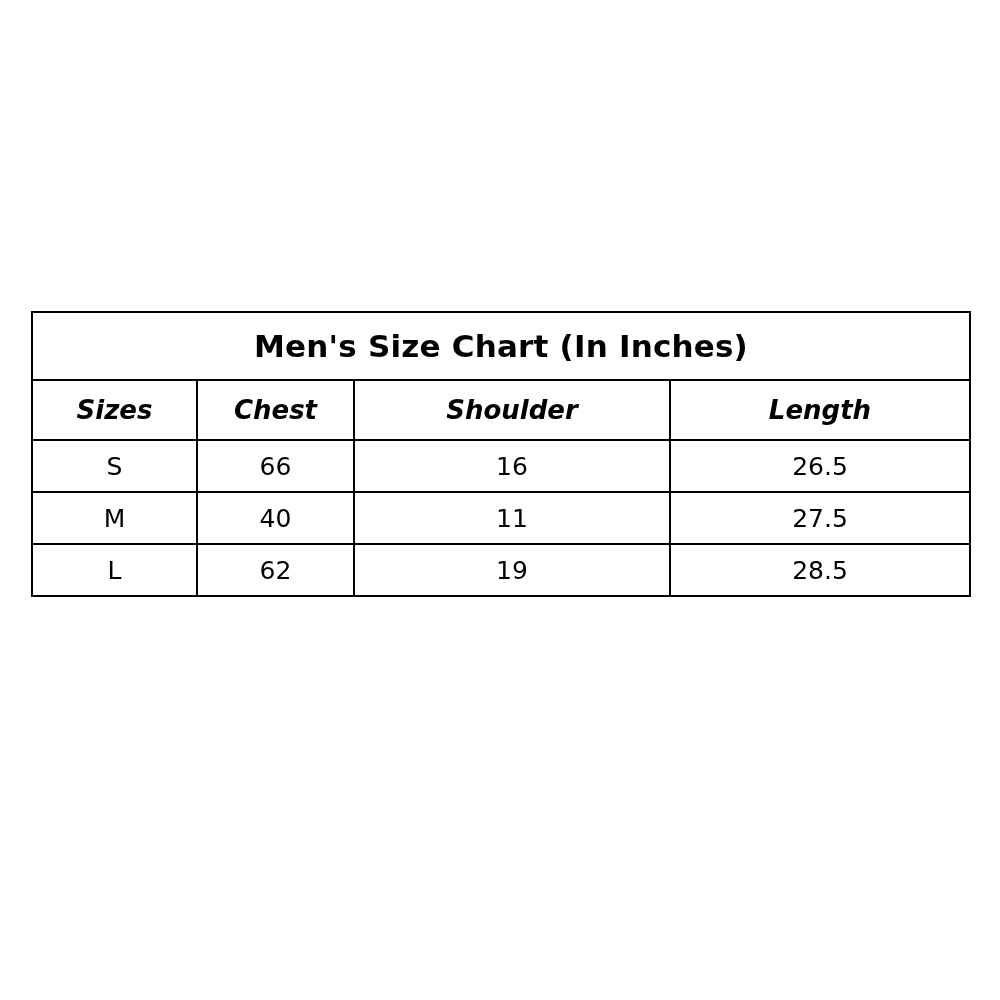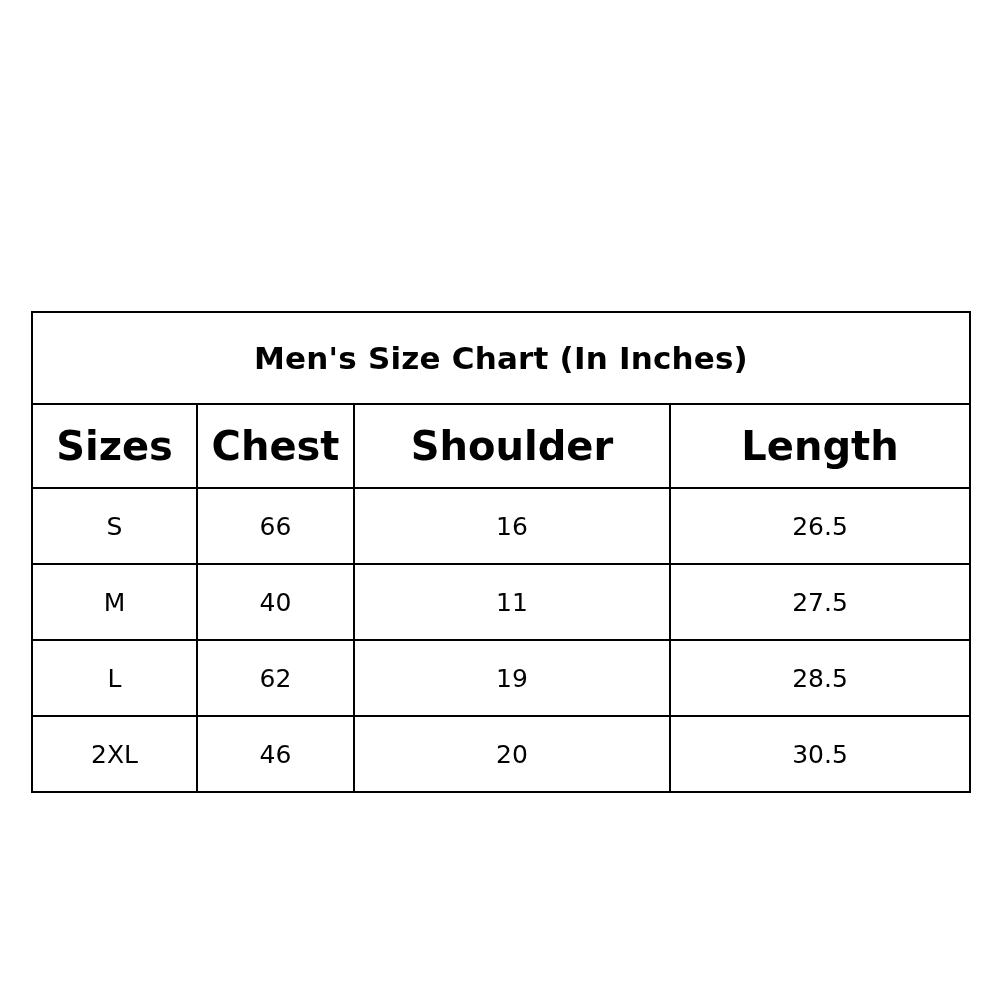--- a/index.html
+++ b/index.html
@@ -22,32 +22,33 @@
   }
   table.size-chart {
     width: 100%;
     border-collapse: collapse;
     table-layout: fixed;
   }
   table.size-chart td {
     border: 2px solid #000000;
     text-align: center;
     vertical-align: middle;
-    padding: 12px;
+    padding: 0;
   }
   .title-cell {
     height: 66px;
     font-size: 31px;
     font-weight: bold;
     letter-spacing: 0.2px;
   }
   .header-cell {
     height: 58px;
-    font-size: 40px;
+    font-size: 26px;
     font-weight: bold;
+    font-style: italic;
   }
   .body-cell {
     height: 50px;
     font-size: 25px;
     font-weight: normal;
   }
   col.c0 { width: 165px; }
   col.c1 { width: 157px; }
   col.c2 { width: 316px; }
   col.c3 { width: 300px; }
@@ -84,21 +85,15 @@
         <td class="body-cell">40</td>
         <td class="body-cell">11</td>
         <td class="body-cell">27.5</td>
       </tr>
       <tr>
         <td class="body-cell">L</td>
         <td class="body-cell">62</td>
         <td class="body-cell">19</td>
         <td class="body-cell">28.5</td>
       </tr>
-      <tr>
-        <td class="body-cell">2XL</td>
-        <td class="body-cell">46</td>
-        <td class="body-cell">20</td>
-        <td class="body-cell">30.5</td>
-      </tr>
     </tbody>
   </table>
 </div>
 
 </body></html>

